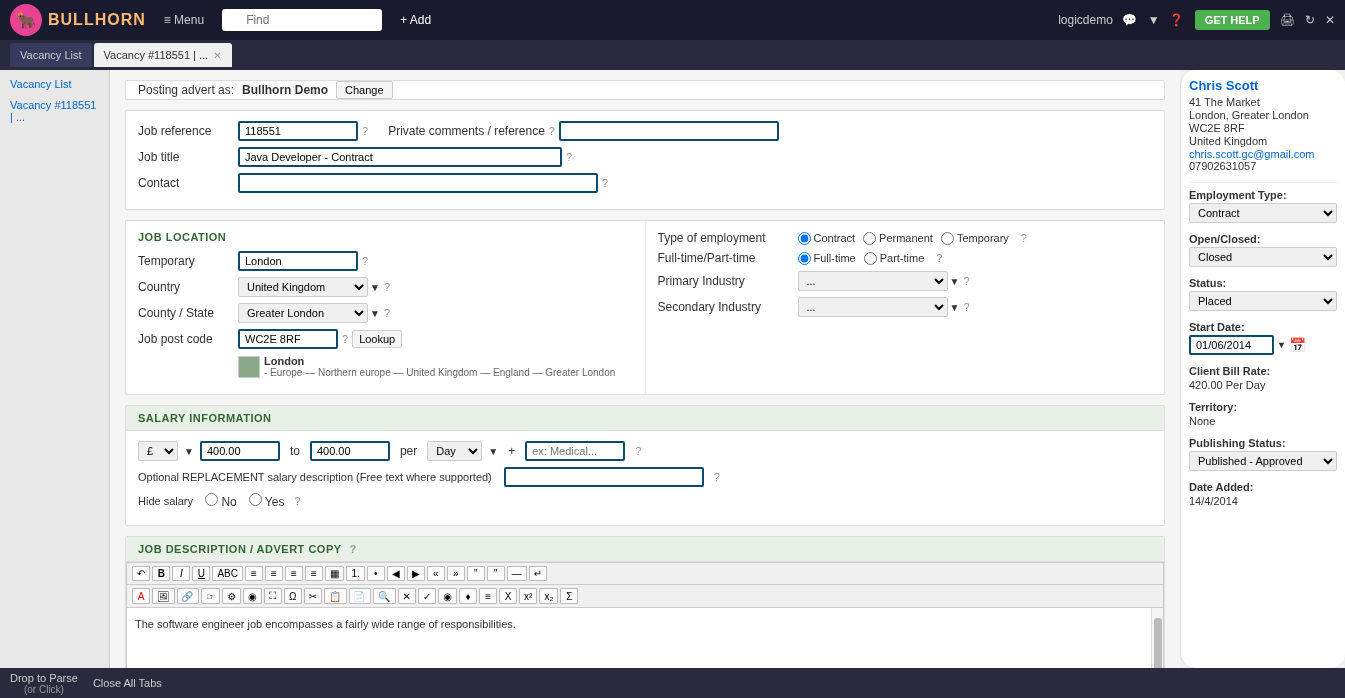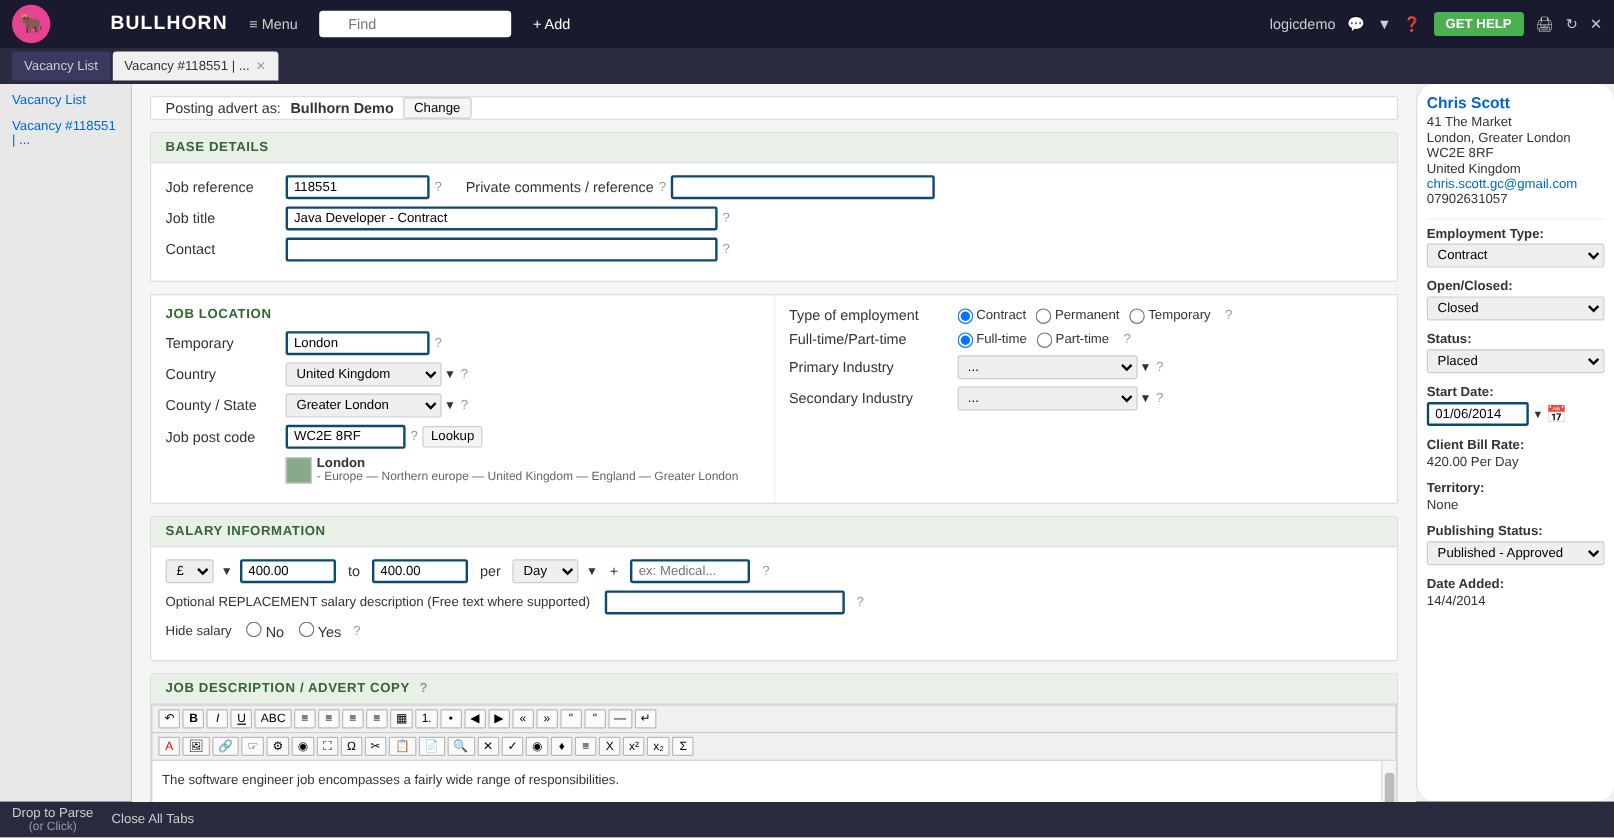--- a/index.html
+++ b/index.html
@@ -10,21 +10,21 @@
       background: #1a1a2e;
       display: flex;
       align-items: center;
       height: 40px;
       padding: 0 10px;
       gap: 10px;
       flex-shrink: 0;
     }
     .logo-area { display: flex; align-items: center; gap: 6px; }
     .logo-bull { width: 32px; height: 32px; background: #e84393; border-radius: 50%; display: flex; align-items: center; justify-content: center; font-size: 16px; color: white; }
-    .logo-text { color: #ffffff; font-size: 16px; font-weight: bold; letter-spacing: 1px; margin-left: 44px; }
+    .logo-text { color: #fdba74; font-size: 16px; font-weight: bold; letter-spacing: 1px; }
     .menu-btn { color: #ccc; font-size: 12px; cursor: pointer; padding: 4px 8px; border: none; background: none; }
     .search-bar {
       background: white;
       border: none;
       border-radius: 3px;
       padding: 4px 8px 4px 24px;
       font-size: 12px;
       width: 160px;
       position: relative;
     }
@@ -330,33 +330,32 @@
 
   <div class="main-content">
 
     <div class="posting-bar">
       <span>Posting advert as:</span>
       <strong>Bullhorn Demo</strong>
       <button class="change-btn">Change</button>
     </div>
 
     <div class="section">
-      <div class="section-header">BASE DETAILS</div>
       <div class="section-body">
         <div class="form-row">
           <span class="form-label">Job reference</span>
           <input class="form-input" style="width: 120px;" type="text" value="118551">
           <span class="help-icon">?</span>
           <span style="margin-left:20px; font-size:12px">Private comments / reference</span>
           <span class="help-icon">?</span>
           <input class="form-input" style="width: 220px; margin-left: 4px;" type="text">
         </div>
         <div class="form-row">
           <span class="form-label">Job title</span>
-          <input class="form-input" style="width: 360px;" type="text" value="Java Developer - Contract">
+          <input class="form-input" style="width: 324px;" type="text" value="Java Developer - Contract">
           <span class="help-icon">?</span>
         </div>
         <div class="form-row">
           <span class="form-label">Contact</span>
           <input class="form-input" style="width: 360px;" type="text">
           <span class="help-icon">?</span>
         </div>
       </div>
     </div>
 

